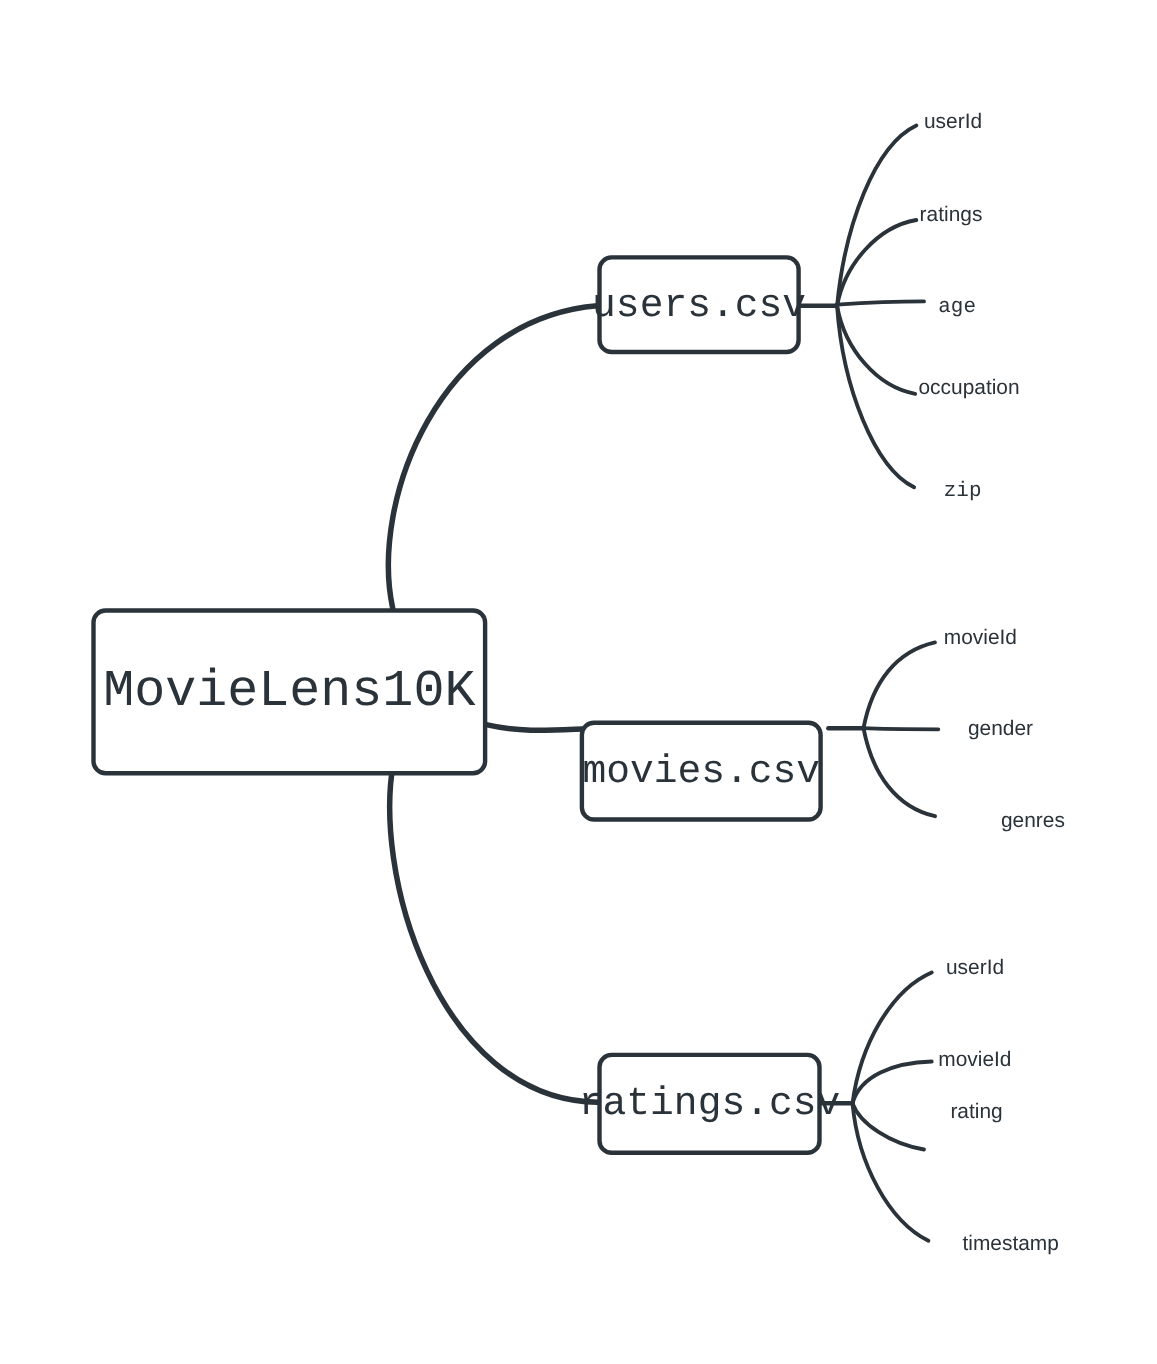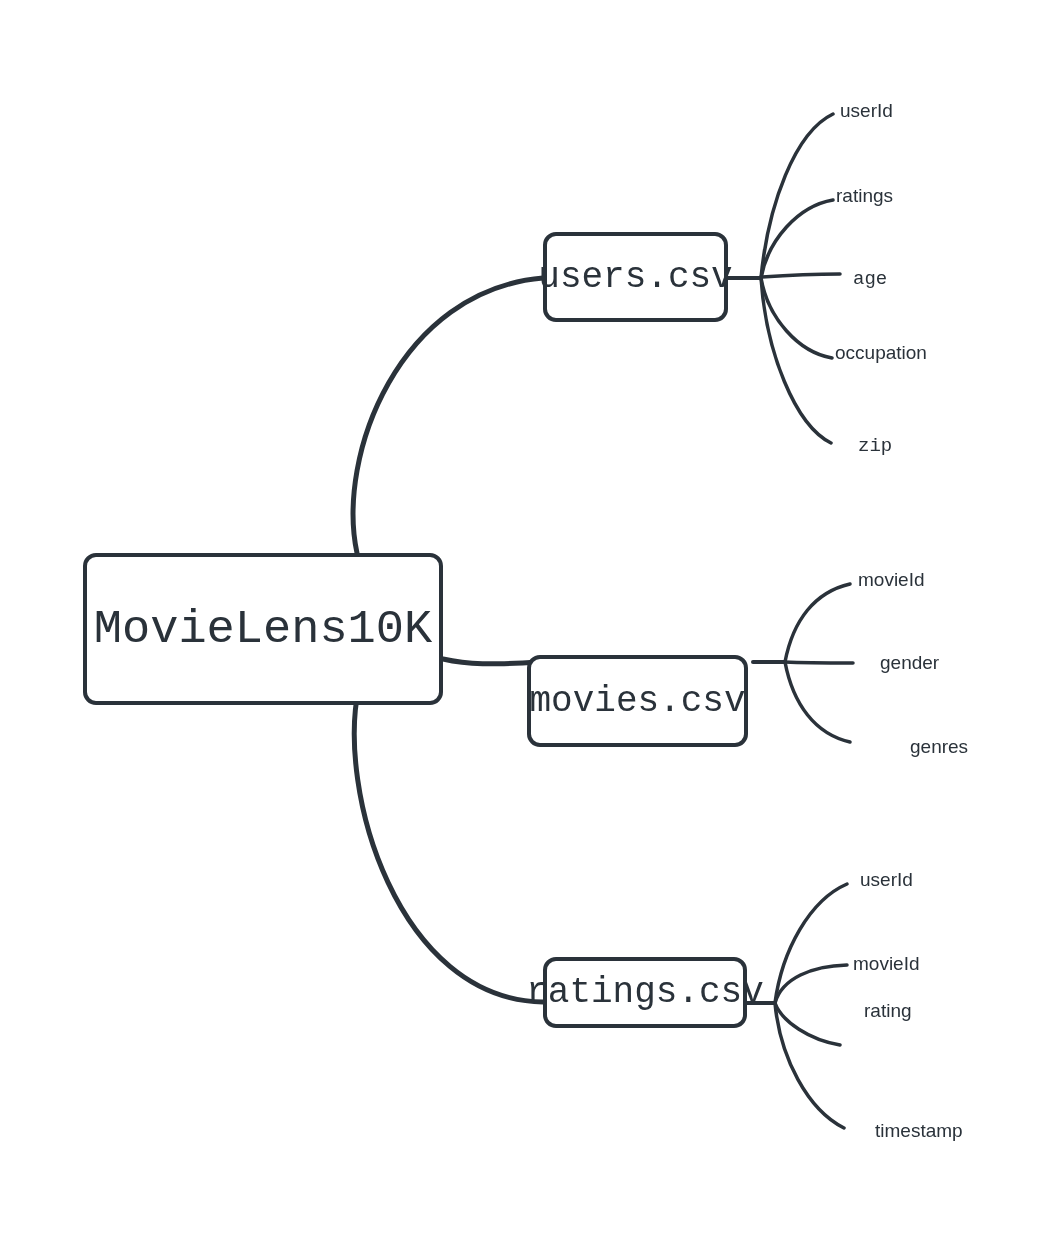--- a/index.html
+++ b/index.html
@@ -86,21 +86,21 @@
   <div class="node node-root" style="left:83px; top:553px; width:360px; height:152px;">
     <span>MovieLens10K</span>
   </div>
 
   <div class="node node-branch" style="left:543px; top:232px; width:185px; height:90px;">
     <span>users.csv</span>
   </div>
   <div class="node node-branch" style="left:527px; top:615px; width:221px; height:92px;margin-top:40px;">
     <span>movies.csv</span>
   </div>
-  <div class="node node-branch" style="left:543px; top:957px; width:204px; height:71px;">
+  <div class="node node-branch" style="left:543px; top:957px; width:204px; height:93px;">
     <span>ratings.csv</span>
   </div>
 
   <div class="leaf" style="left:840px; top:111px;">userId</div>
   <div class="leaf" style="left:836px; top:196px;">ratings</div>
   <div class="leaf" style="left:853px; top:279px;font-family:Liberation Mono, monospace;">age</div>
   <div class="leaf" style="left:835px; top:353px;">occupation</div>
   <div class="leaf" style="left:858px; top:446px;font-family:Liberation Mono, monospace;">zip</div>
 
   <div class="leaf" style="left:858px; top:580px;">movieId</div>

